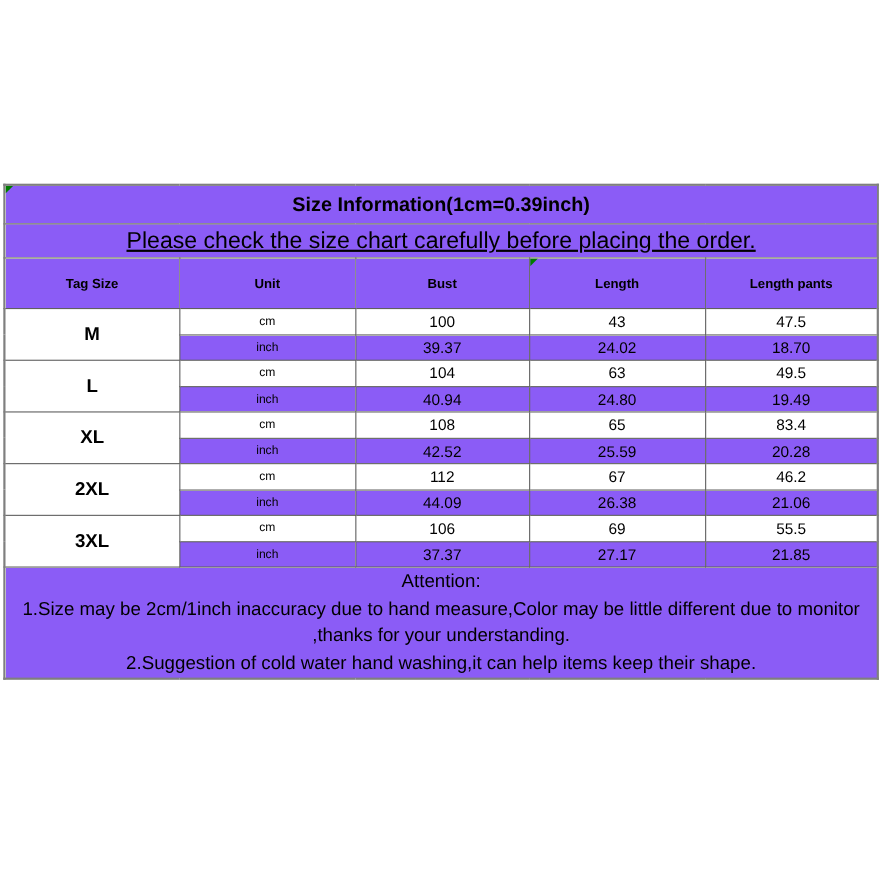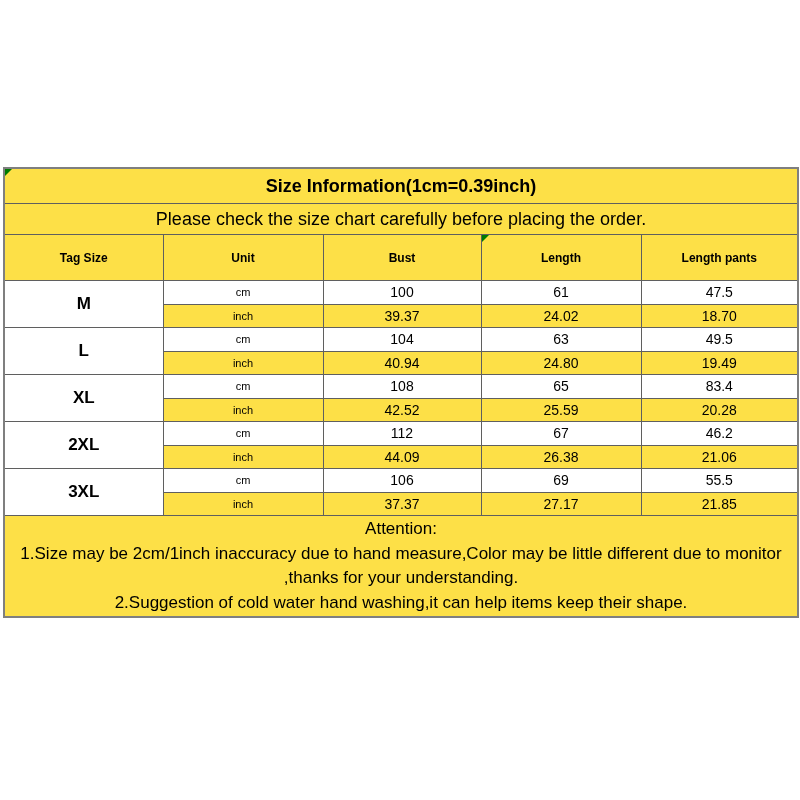--- a/index.html
+++ b/index.html
@@ -28,32 +28,33 @@
     border: 2px solid #7f7f7f;
   }
   table.size-table td, table.size-table th {
     border: 1.7px solid #5f5f5f;
     padding: 0;
     text-align: center;
     vertical-align: middle;
     overflow: hidden;
     white-space: nowrap;
   }
-  .pink { background: #fde047; }
+  .pink { background: #8b5cf6; }
   .white { background: #ffffff; }
 
   td.title-cell {
     height: 34px;
     font-size: 18px;
     font-weight: bold;
     position: relative;
   }
   td.subtitle-cell {
     height: 30px;
-    font-size: 18px;
+    font-size: 21px;
+    text-decoration: underline;
   }
   th.col-header {
     height: 45px;
     font-size: 12px;
     font-weight: bold;
     position: relative;
   }
   td.tag-cell {
     font-size: 17px;
     font-weight: bold;
@@ -129,21 +130,21 @@
       </th>
       <th class="col-header pink">
         <span>Length pants</span>
       </th>
     </tr>
 
     <tr>
       <td class="tag-cell" rowspan="2">M</td>
       <td class="unit-cell white">cm</td>
       <td class="val-cell white">100</td>
-      <td class="val-cell white">61</td>
+      <td class="val-cell white">43</td>
       <td class="val-cell white">47.5</td>
     </tr>
     <tr>
       <td class="unit-cell pink">inch</td>
       <td class="val-cell pink">39.37</td>
       <td class="val-cell pink">24.02</td>
       <td class="val-cell pink">18.70</td>
     </tr>
 
     <tr>

